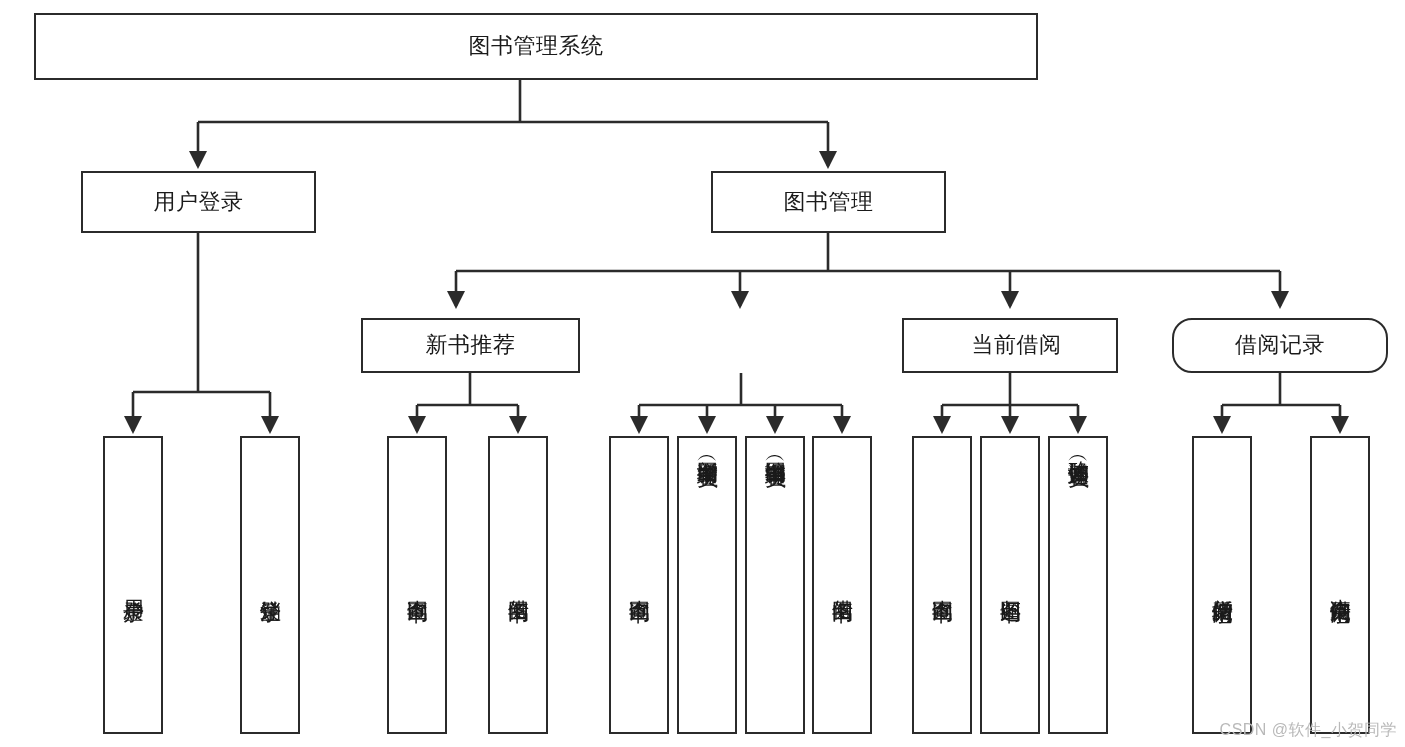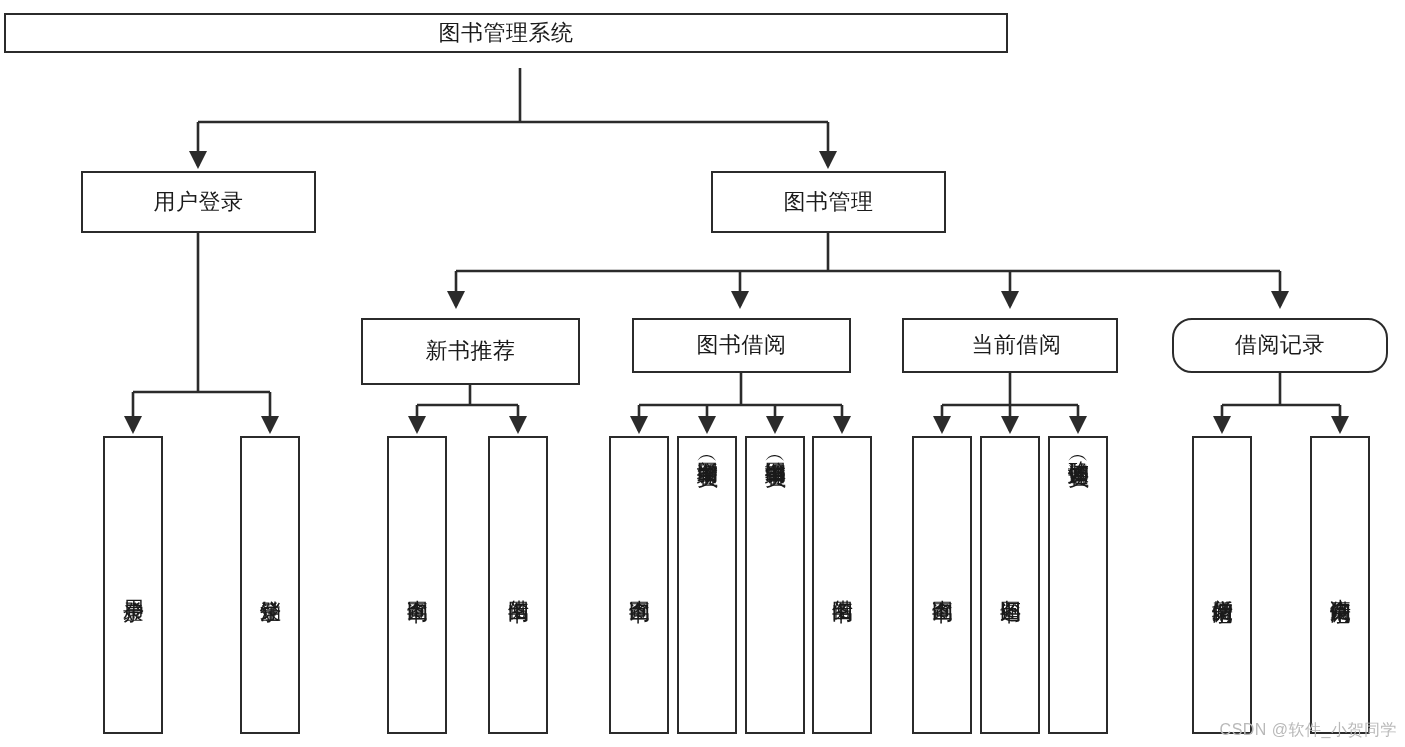--- a/index.html
+++ b/index.html
@@ -121,36 +121,33 @@
       <path d="M 1010 405 L 1010 431" marker-end="url(#arrow)"></path>
       <path d="M 1078 405 L 1078 431" marker-end="url(#arrow)"></path>
 
       <path d="M 1280 373 L 1280 405"></path>
       <path d="M 1222 405 L 1340 405"></path>
       <path d="M 1222 405 L 1222 431" marker-end="url(#arrow)"></path>
       <path d="M 1340 405 L 1340 431" marker-end="url(#arrow)"></path>
     </g>
   </svg>
 
-  <div class="node node-h" style="left:4px; top:13px; width:1004px; height:40px;">
+  <div class="node node-h" style="left:34px; top:13px; width:1004px; height:67px;">
     <span class="node-label">图书管理系统</span>
   </div>
 
   <div class="node node-h" style="left:81px; top:171px; width:235px; height:62px;">
     <span class="node-label">用户登录</span>
   </div>
   <div class="node node-h" style="left:711px; top:171px; width:235px; height:62px;">
     <span class="node-label">图书管理</span>
   </div>
 
-  <div class="node node-h" style="left:361px; top:318px; width:219px; height:67px;">
+  <div class="node node-h" style="left:361px; top:318px; width:219px; height:55px;">
     <span class="node-label">新书推荐</span>
-  </div>
-  <div class="node node-h" style="left:632px; top:318px; width:219px; height:55px;">
-    <span class="node-label">图书借阅</span>
   </div>
   <div class="node node-h" style="left:902px; top:318px; width:216px; height:55px;padding-left:13px;">
     <span class="node-label">当前借阅</span>
   </div>
   <div class="node node-h" style="left:1172px; top:318px; width:216px; height:55px;border-radius:20px;">
     <span class="node-label">借阅记录</span>
   </div>
 
   <div class="node node-leaf leaf-centered" style="left:103px; top:436px; width:60px; height:298px;">
     <span class="node-label">用户登录</span>

